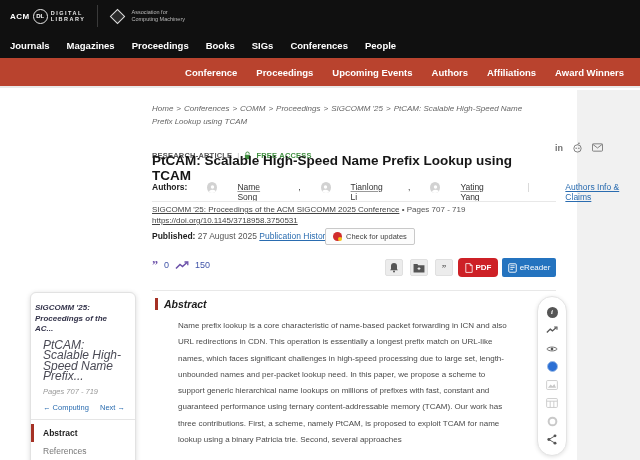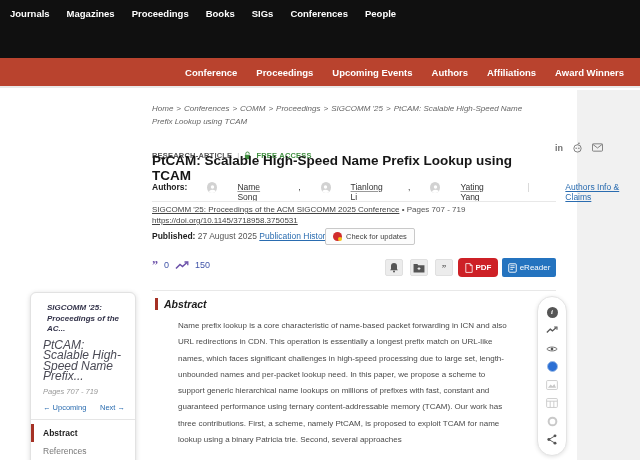--- a/index.html
+++ b/index.html
@@ -83,21 +83,21 @@
   
   .abs-head { position:absolute; left:155px; top:298px; display:flex; align-items:center; gap:6px; }
   .abs-bar { width:3px; height:12px; background:#a53125; }
   .abs-ttl { font-size:10.5px; font-weight:700; font-style:italic; color:#1d1d1d; }
   .abs-txt { position:absolute; left:178px; top:318px; width:332px; font-size:8px; line-height:16.3px;
     color:#4a4a4a; text-align:left; }
 
   
   .side-card { position:absolute; left:30px; top:292px; width:106px; height:200px; background:#fff;
     border:1px solid #e2e2e2; border-radius:6px; box-shadow:0 1px 5px rgba(0,0,0,.15); padding-top:10px; }
-  .sc-venue { font-style:italic; font-weight:700; font-size:8px; color:#33334a; line-height:10.5px; padding:0 8px 0 16px; }
+  .sc-venue { font-style:italic; font-weight:700; font-size:8px; color:#33334a; line-height:10.5px; padding:0 8px 0 4px; }
   .sc-title { font-style:italic; font-size:12px; color:#4a4a55; line-height:10.5px; padding:5px 8px 0 12px; }
   .sc-pages { font-style:italic; font-size:7.5px; color:#999; padding:5px 8px 0 12px; }
   .sc-nav { display:flex; justify-content:space-between; padding:7px 10px 7px 12px; font-size:7.5px; color:#2a6cb0; }
   .sc-nav span { cursor:pointer; }
   .toc { border-top:1px solid #e5e5e5; padding-top:4px; }
   .toc-item { font-size:8.5px; color:#777; padding:4px 8px 4px 12px; cursor:pointer; }
   .toc-item.active { color:#1d1d1d; font-weight:700; border-left:3px solid #a53125; padding-left:9px; }
 
   
   .tool-pill { position:absolute; left:537px; top:296px; width:30px; height:160px; background:#fff;
@@ -105,20 +105,34 @@
     display:flex; flex-direction:column; align-items:center; justify-content:space-between; padding:9px 0; }
   .tool-pill .t-ic { width:12px; height:12px; display:flex; align-items:center; justify-content:center; cursor:pointer; }
   .info-dot { width:11px; height:11px; border-radius:50%; background:#555; color:#fff; font-size:7px;
     font-family:"Liberation Serif", serif; font-style:italic; font-weight:700; display:flex; align-items:center; justify-content:center; }
   .alt-badge { width:11px; height:11px; border-radius:50%; background:#2b6fd4; border:1.5px solid #9bbbe8; }
 </style>
 </head>
 <body>
 
 <div class="hdr">
+  <div class="brand-row">
+    <span class="acm-txt">ACM</span>
+    <span class="dl-gear">DL</span>
+    <span class="dl-lines">
+      <span>DIGITAL</span><br>
+      <span>LIBRARY</span>
+    </span>
+    <span class="hdr-div"></span>
+    <span class="diamond"></span>
+    <span class="assoc">
+      <span>Association for</span><br>
+      <span>Computing Machinery</span>
+    </span>
+  </div>
   <div class="main-nav">
     <span>Journals</span>
     <span>Magazines</span>
     <span>Proceedings</span>
     <span>Books</span>
     <span>SIGs</span>
     <span>Conferences</span>
     <span>People</span>
   </div>
 </div>
@@ -260,21 +274,21 @@
   <span class="abs-bar"></span>
   <span class="abs-ttl">Abstract</span>
 </div>
 <div class="abs-txt">Name prefix lookup is a core characteristic of name-based packet forwarding in ICN and also URL redirections in CDN. This operation is essentially a longest prefix match on URL-like names, which faces significant challenges in high-speed processing due to large set, length-unbounded names and per-packet lookup need. In this paper, we propose a scheme to support generic hierarchical name lookups on millions of prefixes with fast, constant and guaranteed performance using ternary content-addressable memory (TCAM). Our work has three contributions. First, a scheme, namely PtCAM, is proposed to exploit TCAM for name lookup using a binary Patricia trie. Second, several approaches</div>
 
 <div class="side-card">
   <div class="sc-venue">SIGCOMM '25: Proceedings of the AC...</div>
   <div class="sc-title">PtCAM: Scalable High-Speed Name Prefix...</div>
   <div class="sc-pages">Pages 707 - 719</div>
   <div class="sc-nav">
-    <span><span>←</span> <span>Upcoming</span></span>
+    <span><span>←</span> <span>Computing</span></span>
     <span><span>Next</span> <span>→</span></span>
   </div>
   <div class="toc">
     <div class="toc-item active">Abstract</div>
     <div class="toc-item">References</div>
     <div class="toc-item">Index Terms</div>
     <div class="toc-item">Recommendations</div>
 
   </div>
 </div>

